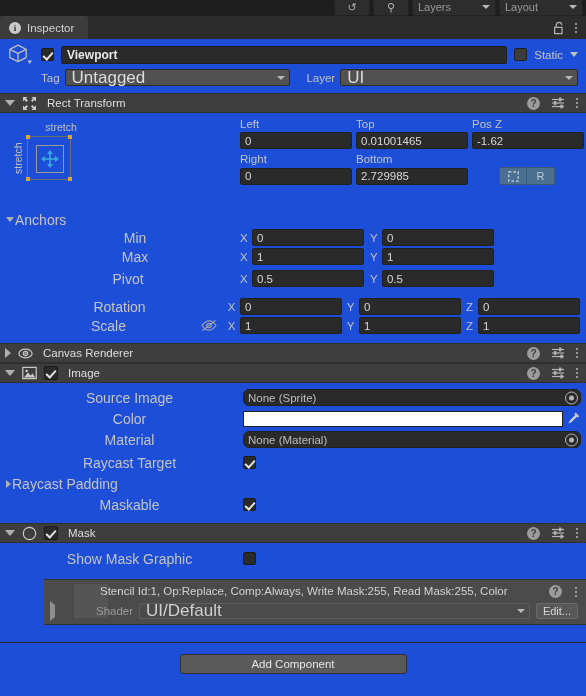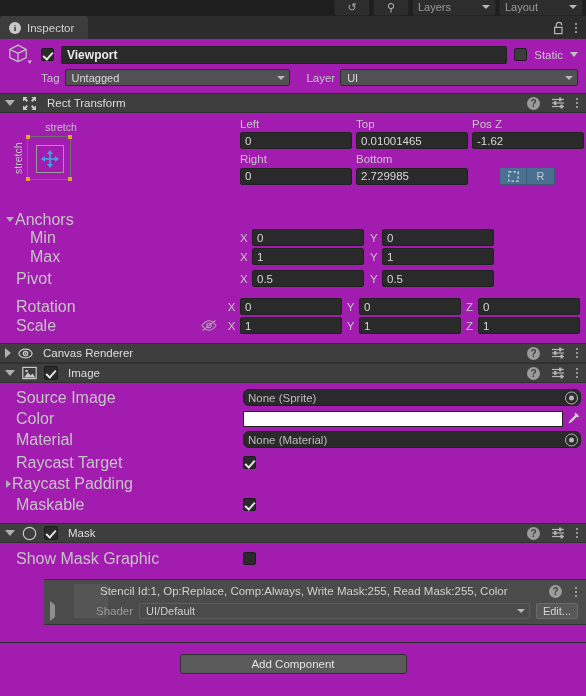--- a/index.html
+++ b/index.html
@@ -51,21 +51,21 @@
     text-align: center; font-family: "Liberation Serif", serif;
   }
   .tabbar-right {
     margin-left: auto; display: flex; align-items: center; gap: 10px;
     padding-right: 9px;
   }
 
   
   .panel {
     position: absolute; left: 0; top: 39px; width: 586px; height: 657px;
-    background: #a21caf;
+    background: #1d4ed8;
   }
 
   
   .go-header { padding: 6px 8px 7px 8px; }
   .go-row1 { display: flex; align-items: center; gap: 7px; height: 19px; }
   .cube-icon { width: 26px; height: 24px; position: relative; flex: none; }
   .chk {
     width: 13px; height: 13px; background: #2a2a2a; border: 1px solid #1c1c1c;
     border-radius: 2px; flex: none; position: relative;
   }
@@ -80,21 +80,21 @@
   }
   .static-chk { width: 13px; height: 13px; background: #3c3c3c; border: 1px solid #1f1f1f; border-radius: 2px; flex:none;}
   .static-lbl { color: #c4c4c4; font-size: 11.5px; }
   .static-caret { width:0;height:0;border-left:4px solid transparent;border-right:4px solid transparent;border-top:5px solid #c0c0c0; }
 
   .go-row2 { display: flex; align-items: center; gap: 5px; height: 17px; margin-top: 5px; padding-left: 33px;}
   .lbl-inline { color: #c4c4c4; font-size: 11.5px; white-space: nowrap; }
   .dropdown {
     height: 17px; background: #515151; border: 1px solid #2b2b2b;
     border-radius: 2px; display: flex; align-items: center;
-    padding: 0 4px 0 6px; color: #dcdcdc; font-size: 11px;
+    padding: 0 4px 0 6px; color: #dcdcdc; font-size: 17px;
     justify-content: space-between;
   }
 
   .sep { height: 1px; background: #2b2b2b; }
 
   
   .comp-header {
     height: 20px; background: #3e3e3e; display: flex; align-items: center;
     gap: 6px; padding: 0 8px 0 5px; border-top: 1px solid #2f2f2f;
     border-bottom: 1px solid #303030;
@@ -113,21 +113,21 @@
   .help-glyph {
     width: 13px; height: 13px; border-radius: 50%; background: #9c9c9c;
     color: #3e3e3e; font-size: 10px; font-weight: bold; line-height: 13px;
     text-align: center;
   }
   .kebab { display:flex; flex-direction:column; gap:2px; align-items:center; }
   .kebab i { width:2px;height:2px;background:#b4b4b4;border-radius:50%; display:block;}
 
   
   .row { display: flex; align-items: center; height: 19px; padding-left: 16px; }
-  .row-lbl { color: #c4c4c4; font-size: 16px; }
+  .row-lbl { color: #c4c4c4; font-size: 14px; text-align: center; }
   .field {
     height: 17px; background: #2a2a2a; border: 1px solid #212121;
     border-radius: 2px; color: #d8d8d8; font-size: 11.5px;
     display: flex; align-items: center; padding: 0 4px;
   }
   .axis { color: #c4c4c4; font-size: 11.5px; width: 12px; text-align: left; }
   .colhdr { color: #c4c4c4; font-size: 11.5px; }
 
   .obj-field {
     height: 17px; background: #2a2a2a; border: 1px solid #212121;

